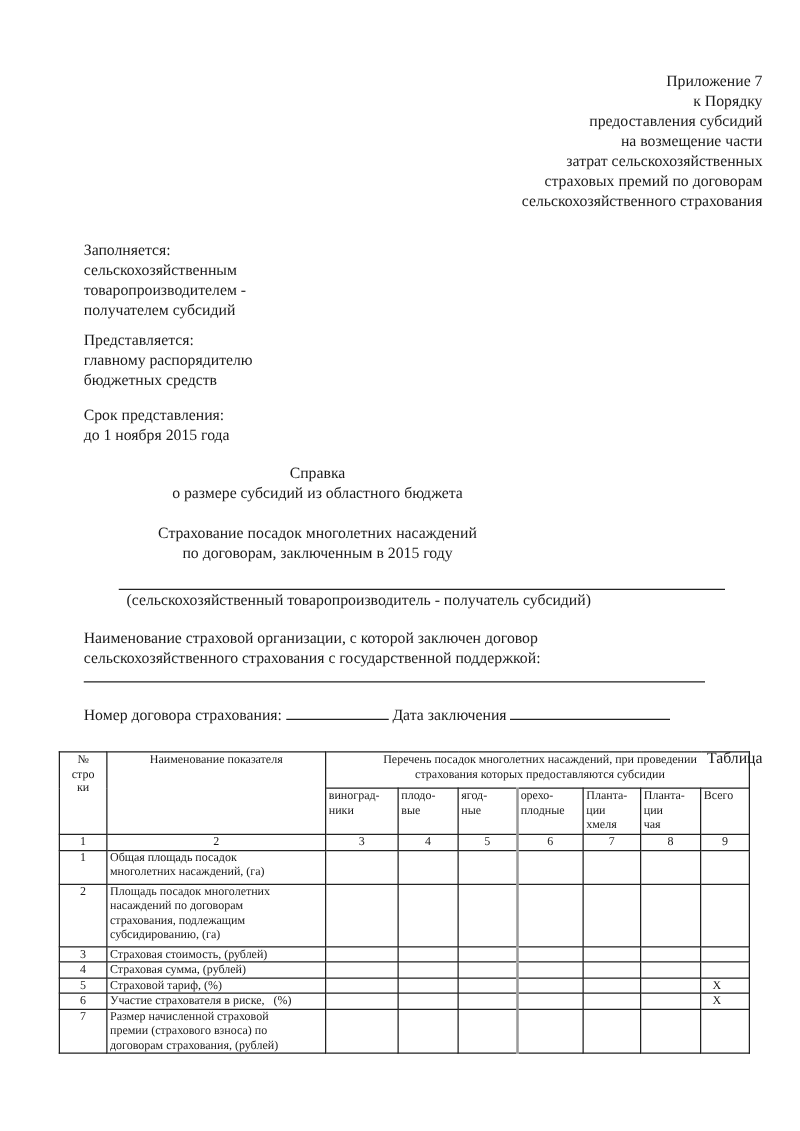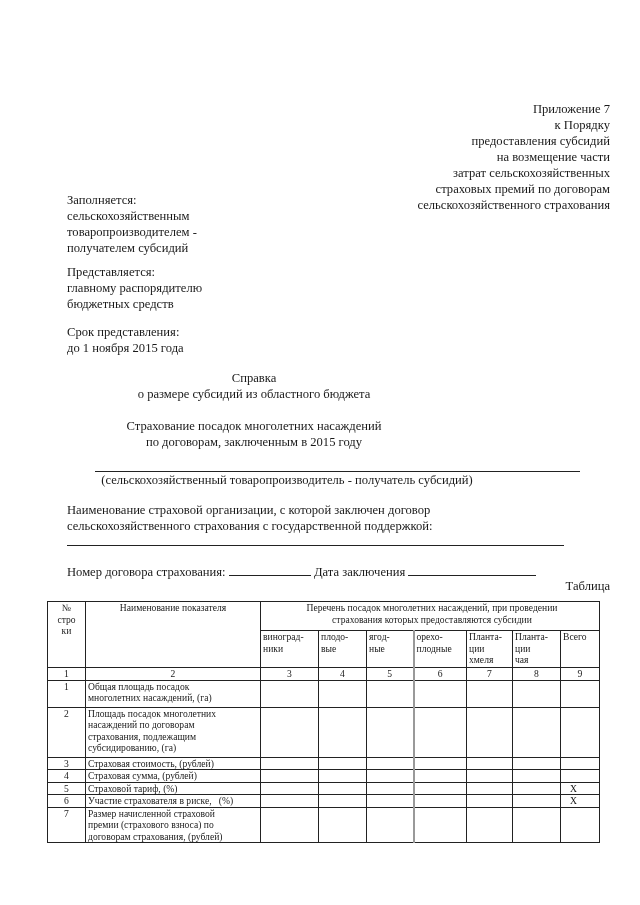--- a/index.html
+++ b/index.html
@@ -1,32 +1,32 @@
 <!DOCTYPE html>
 <html><head>
 <meta charset="utf-8">
 <style>
   html, body { margin: 0; padding: 0; background: #ffffff; }
   body { width: 640px; height: 905px; position: relative; overflow: hidden;
          font-family: "Liberation Serif", serif; color: #1a1a1a; }
   .abs { position: absolute; }
   .txt { font-size: 12.6px; line-height: 16px; }
-  .annex { right: 30px; top: 57px; text-align: right; white-space: nowrap; margin-top: 44px; }
+  .annex { right: 30px; top: 57px; text-align: right; white-space: nowrap; }
   .annex div { height: 16px; }
   .left-block { left: 67px; white-space: nowrap; font-family: Liberation Serif, serif; }
   .left-block div { height: 16px; }
   .center { left: 0; width: 508px; text-align: center; white-space: nowrap; }
   .center div { height: 16px; }
   .line { position: absolute; border-top: 1px solid #222; height: 0; }
   .sig-caption { left: 0; width: 574px; text-align: center; top: 472px; }
   .insurer { left: 67px; top: 502px; white-space: nowrap; }
   .insurer div { height: 16px; }
   .contract { left: 67px; top: 563px; white-space: nowrap; }
   .contract .blank { display: inline-block; border-bottom: 1px solid #222; height: 12px; vertical-align: baseline; }
-  .tablica { right: 30px; top: 578px; }
+  .tablica { right: 30px; top: 598px; }
 
   table.main { position: absolute; left: 47px; top: 601px; border-collapse: collapse;
                font-size: 9.6px; line-height: 11.5px; table-layout: fixed; }
   table.main td { border: 1px solid #222; padding: 0 2px; vertical-align: top; }
   table.main td.c { text-align: center; }
   table.main td.x { text-align: left; padding-left: 9px; }
   .gray-left { border-left: 2px solid #999 !important; }
 </style>
 </head>
 <body>

